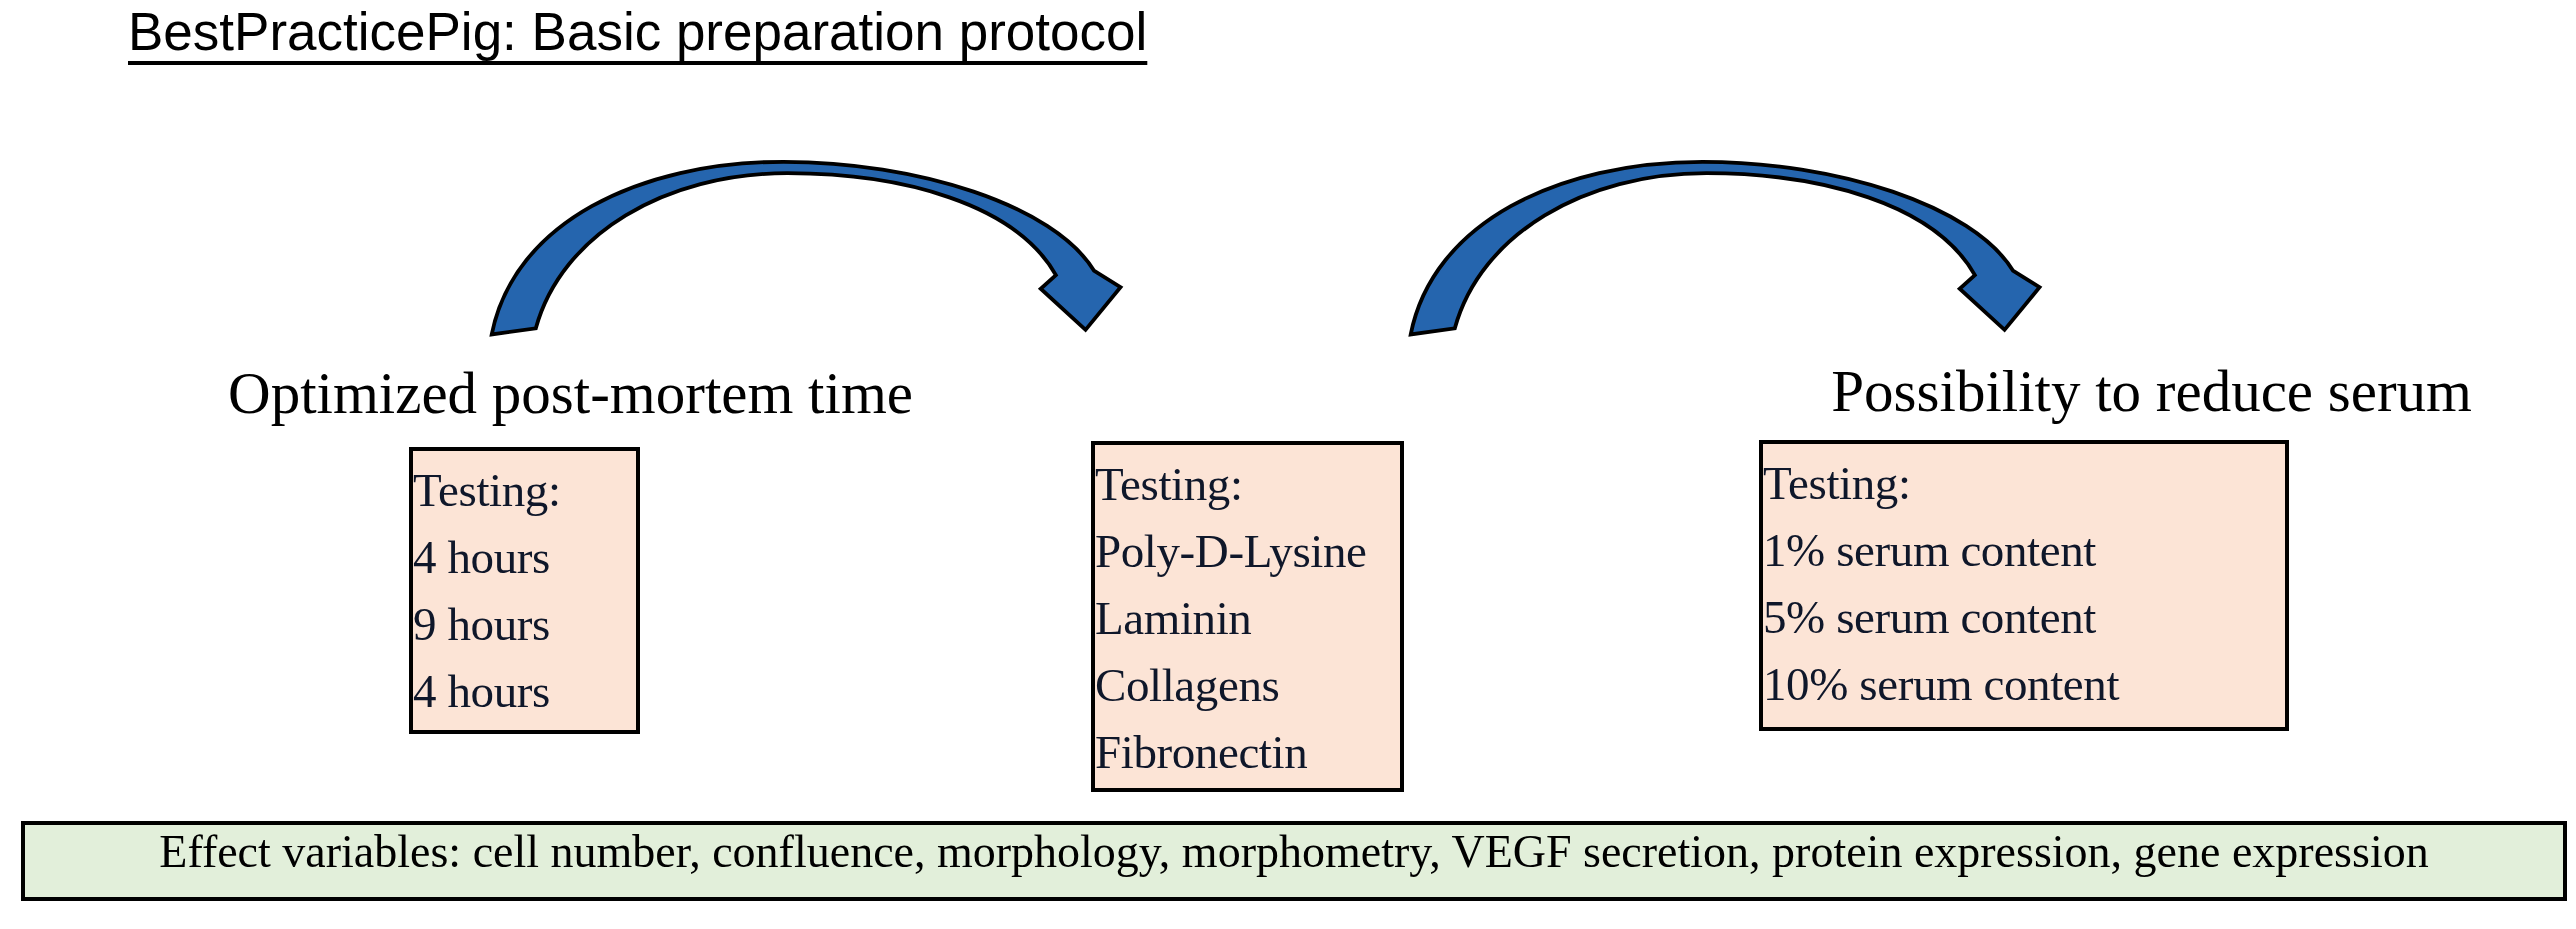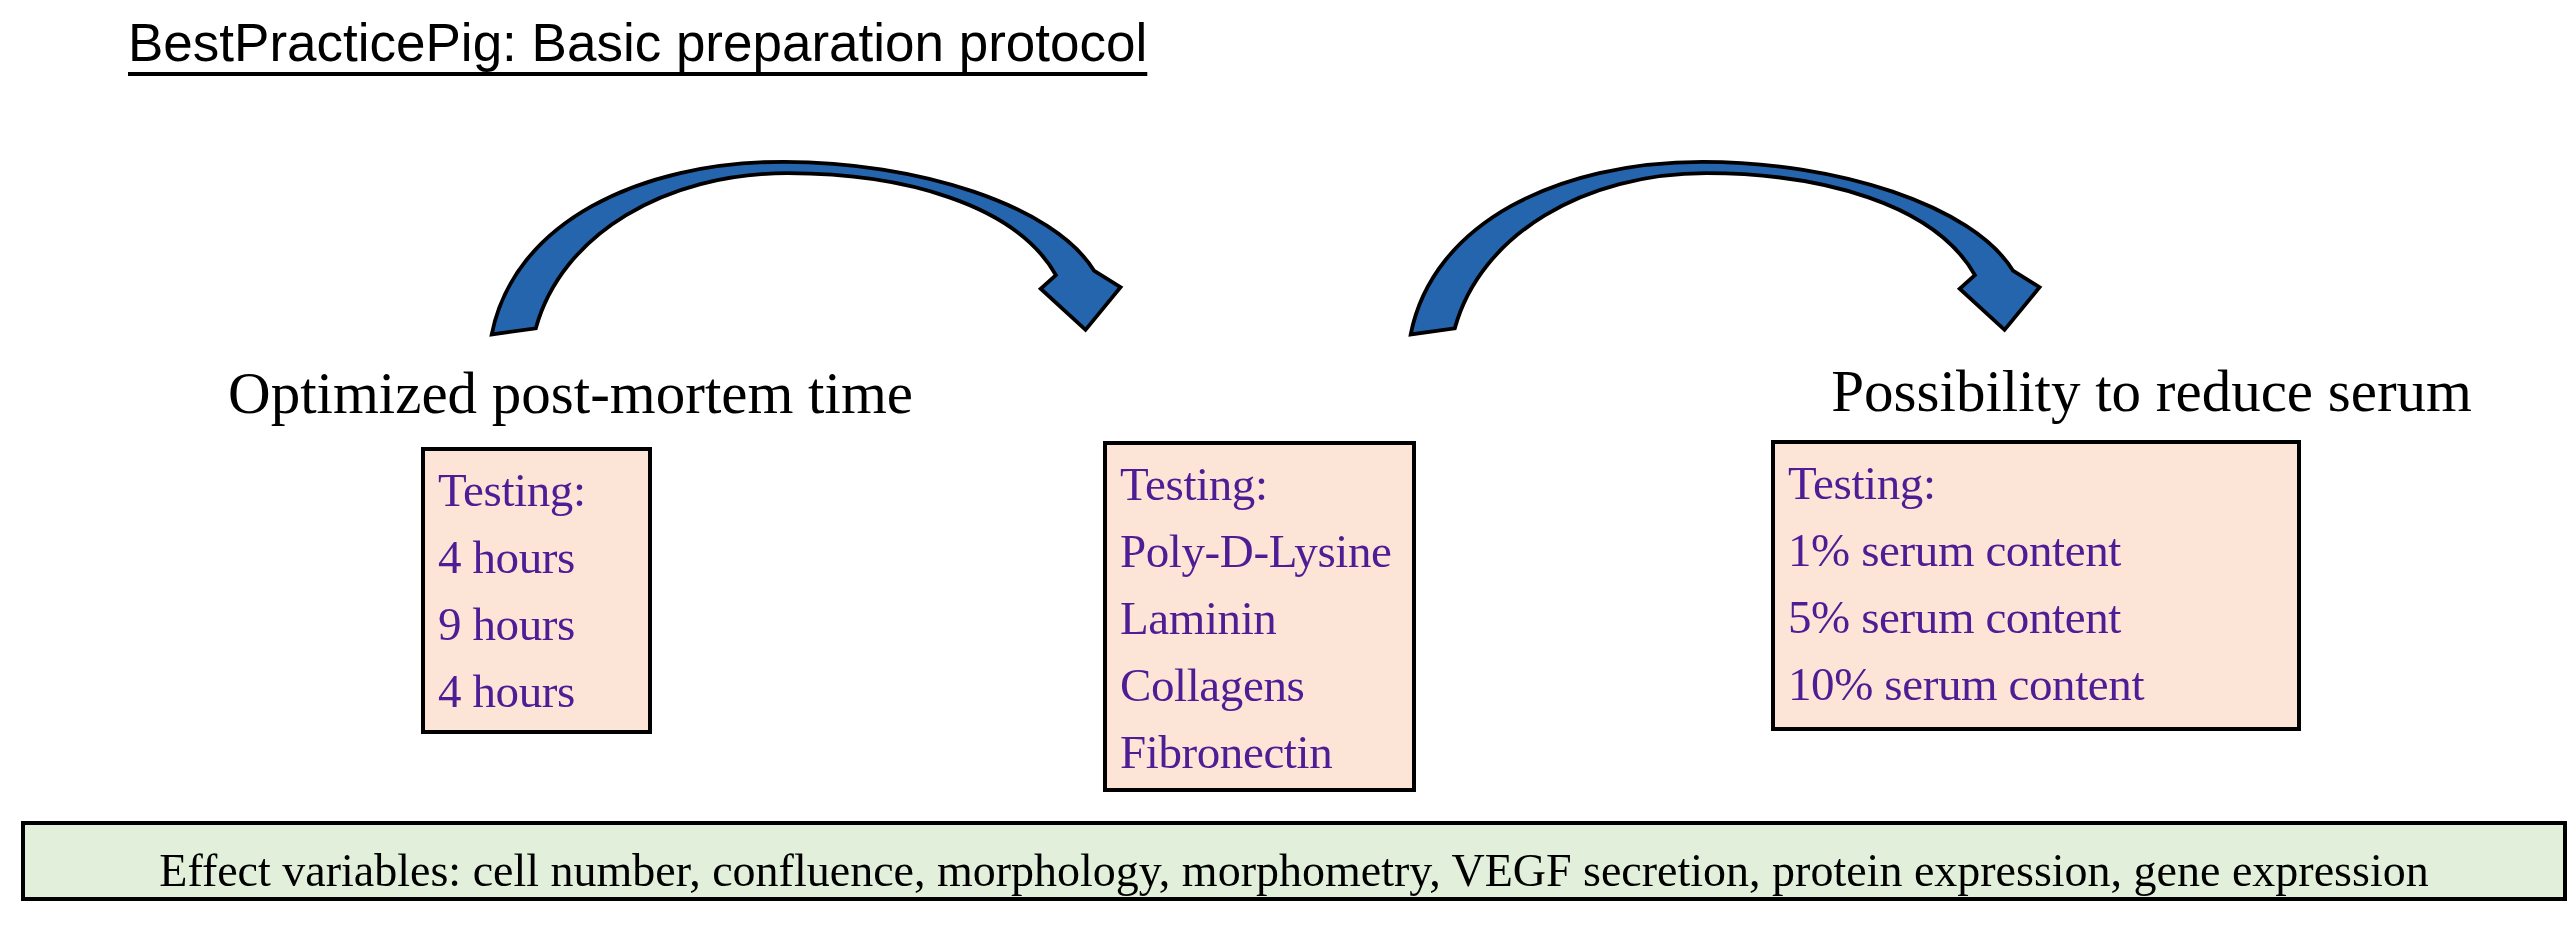--- a/index.html
+++ b/index.html
@@ -1,40 +1,40 @@
 <!DOCTYPE html>
 <html style="font-size:12px"><head>
 <meta charset="utf-8">
 <style>
   html,body{margin:0;padding:0;background:#ffffff;}
   #canvas{position:relative;width:2576px;height:929px;background:#ffffff;overflow:hidden;
           font-family:"Liberation Serif", serif;color:#000;}
 
-  .title{position:absolute;left:128px;top:12px;
+  .title{position:absolute;left:128px;top:1px;
          font-family:"Liberation Sans", sans-serif;font-size:53px;font-weight:400;
          color:#000;text-decoration:underline;text-decoration-thickness:3.8px;text-underline-offset:10.6px;
          white-space:nowrap;}
 
   .heading{position:absolute;font-family:"Liberation Serif", serif;font-size:59px;
            text-align:right;white-space:nowrap;color:#000;}
   #heading-1{left:152px;width:761px;top:359px;}
   #heading-2{left:867px;width:761px;top:346px;}
   #heading-3{left:1635px;width:837px;top:357px;font-family:Liberation Serif, serif;}
 
   .tbox{position:absolute;background:#FCE4D6;border:4.6px solid #000;box-sizing:border-box;
         font-family:"Liberation Serif", serif;font-size:47px;line-height:67px;
-        letter-spacing:-0.4px;color:#4c1d95;padding:6px 6px 0 13px;margin-left:12px;}
+        letter-spacing:-0.4px;color:#0f172a;padding:6px 6px 0 0;}
   .tbox .line{display:block;white-space:nowrap;}
   #box-1{left:409px;top:447px;width:231px;height:287px;}
   #box-2{left:1091px;top:441px;width:313px;height:351px;}
   #box-3{left:1759px;top:440px;width:530px;height:291px;}
 
   .effect-bar{position:absolute;left:21px;top:821px;width:2546px;height:80px;
               background:#E2EFDA;border:4.6px solid #000;box-sizing:border-box;
-              display:flex;align-items:flex-end;justify-content:center;
+              display:flex;align-items:flex-start;justify-content:center;
               font-family:"Liberation Serif", serif;font-size:46px;white-space:nowrap;color:#000;}
 
   .arrow{position:absolute;width:639px;height:184px;}
   #arrow-1{left:487px;top:158px;}
   #arrow-2{left:1406px;top:158px;}
   .arrow path{fill:#2565AE;stroke:#000;stroke-width:5;stroke-linejoin:miter;}
 </style>
 </head>
 <body>
 

